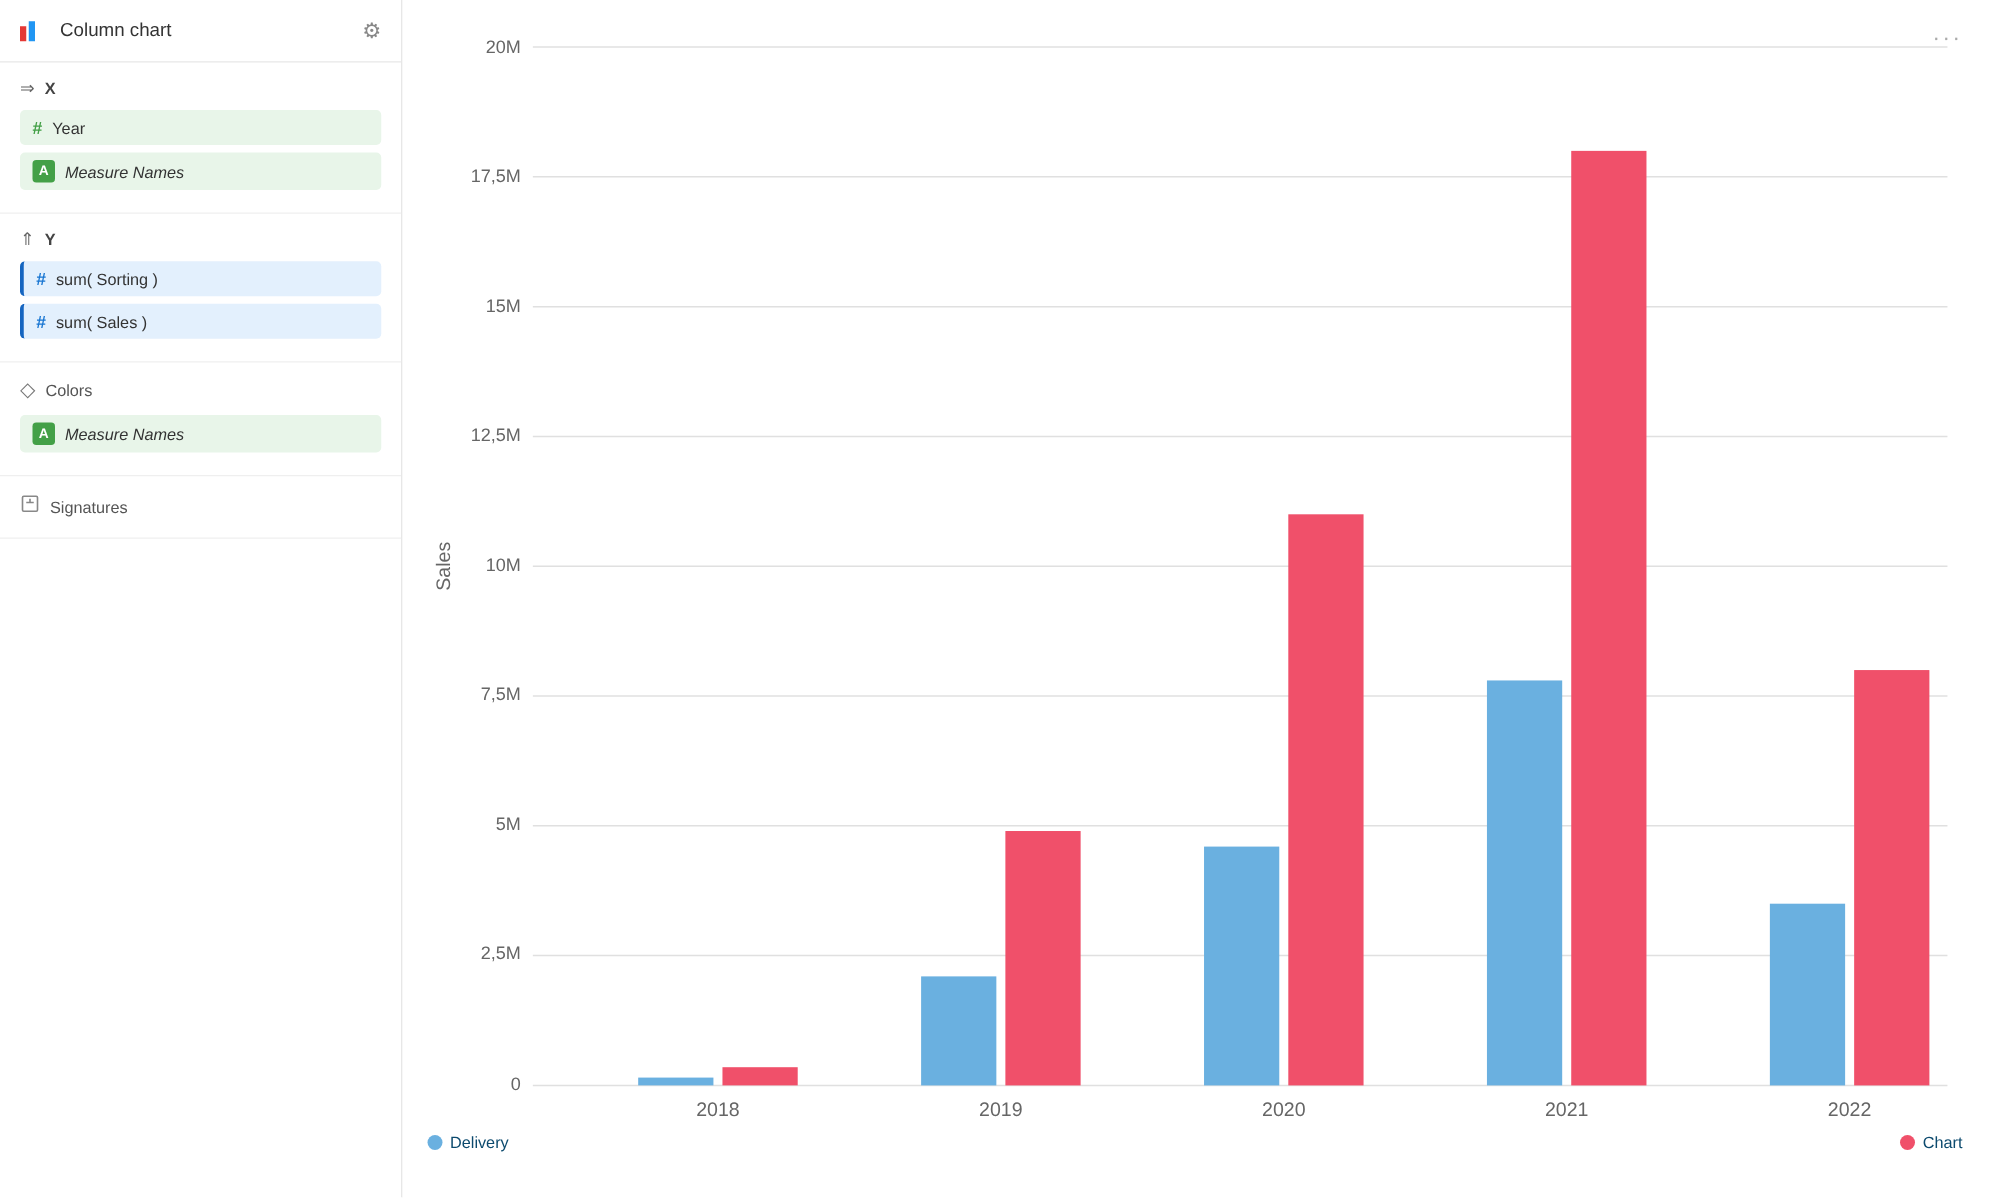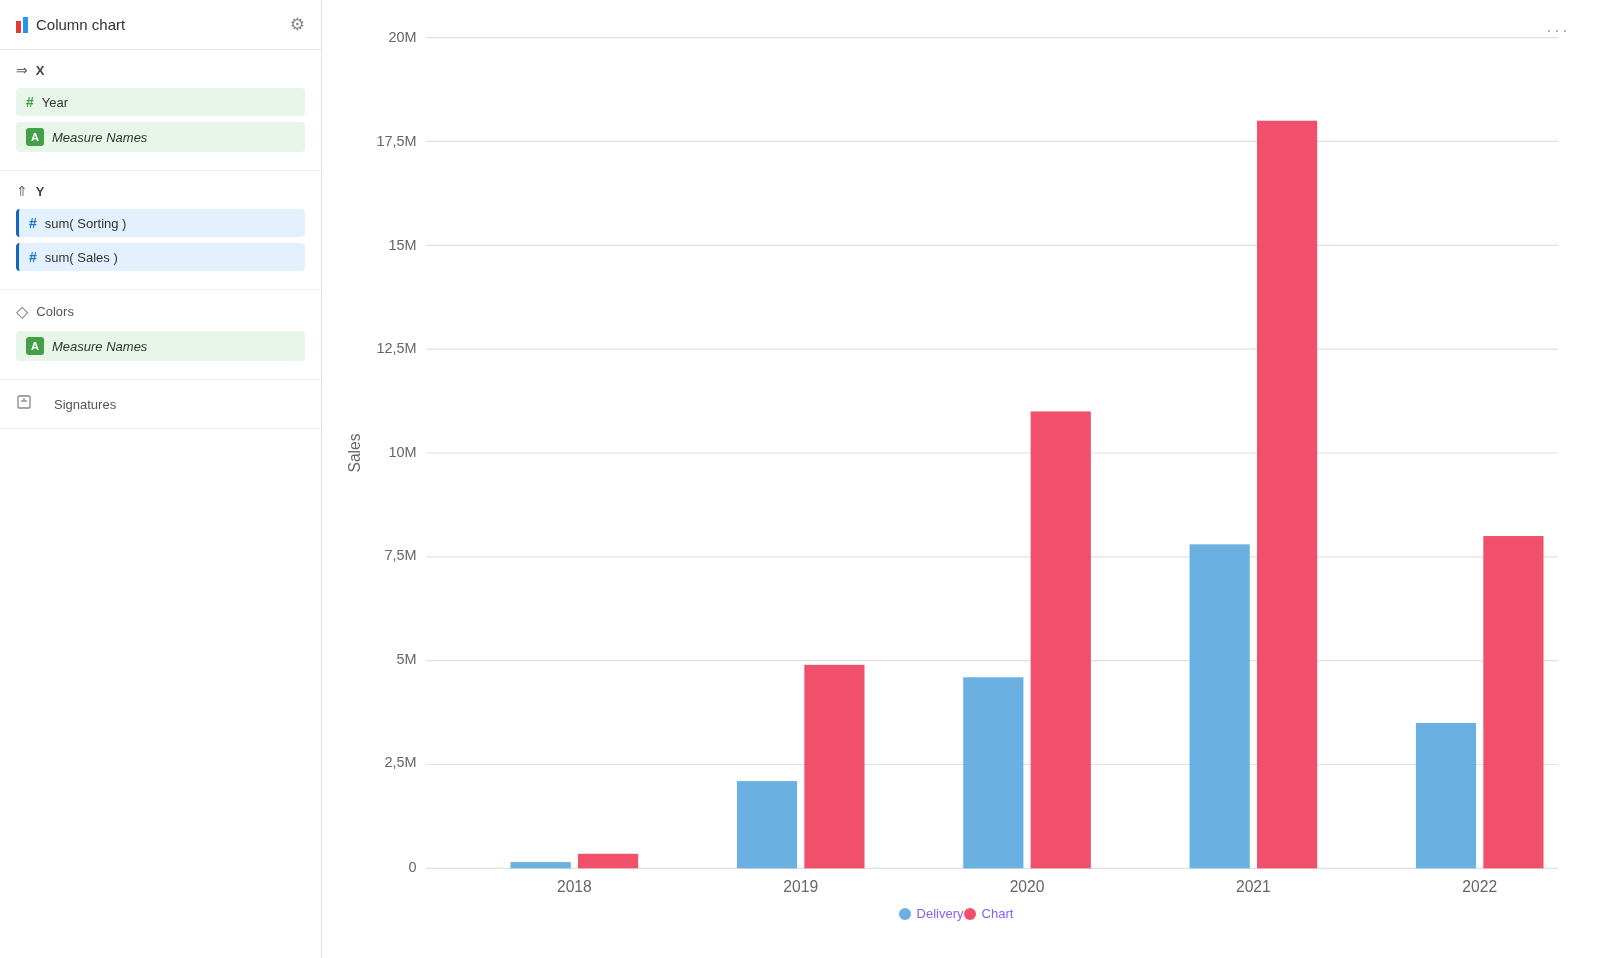--- a/index.html
+++ b/index.html
@@ -20,21 +20,21 @@
     .sidebar-header {
       display: flex;
       align-items: center;
       justify-content: space-between;
       padding: 14px 16px;
       border-bottom: 1px solid #e8e8e8;
     }
     .sidebar-title-row {
       display: flex;
       align-items: center;
-      gap: 8px;
+      gap: 20px;
     }
     .chart-icon {
       display: flex;
       gap: 2px;
       align-items: flex-end;
     }
     .chart-icon .bar1 { width: 5px; height: 12px; background: #e53935; }
     .chart-icon .bar2 { width: 5px; height: 16px; background: #2196f3; }
     .sidebar-title { font-size: 15px; font-weight: 500; color: #333; }
     .gear-icon { color: #888; font-size: 17px; cursor: pointer; }
@@ -112,21 +112,21 @@
     .sorting-icon { font-size: 16px; color: #777; }
     .section-label-text { font-weight: 500; }
 
     .bottom-section {
       padding: 14px 16px;
       border-bottom: 1px solid #efefef;
     }
     .signatures-row {
       display: flex;
       align-items: center;
-      gap: 22px;
+      gap: 8px;
       font-size: 13px;
       color: #555;
     }
     .signatures-icon { color: #888; font-size: 16px; }
 
     .chart-filters-row {
       display: flex;
       align-items: center;
       gap: 8px;
       padding: 14px 16px;
@@ -166,24 +166,24 @@
     }
 
     .chart-svg-container {
       width: 100%;
       height: calc(100% - 40px);
       position: relative;
     }
 
     .legend {
       display: flex;
-      justify-content: center;
+      justify-content: space-between;
       margin-top: 8px;
       font-size: 13px;
-      color: #8b5cf6;
+      color: #0c4a6e;
     }
     .legend-item {
       display: flex;
       align-items: center;
       gap: 6px;
     }
     .legend-dot {
       width: 12px;
       height: 12px;
       border-radius: 50%;

